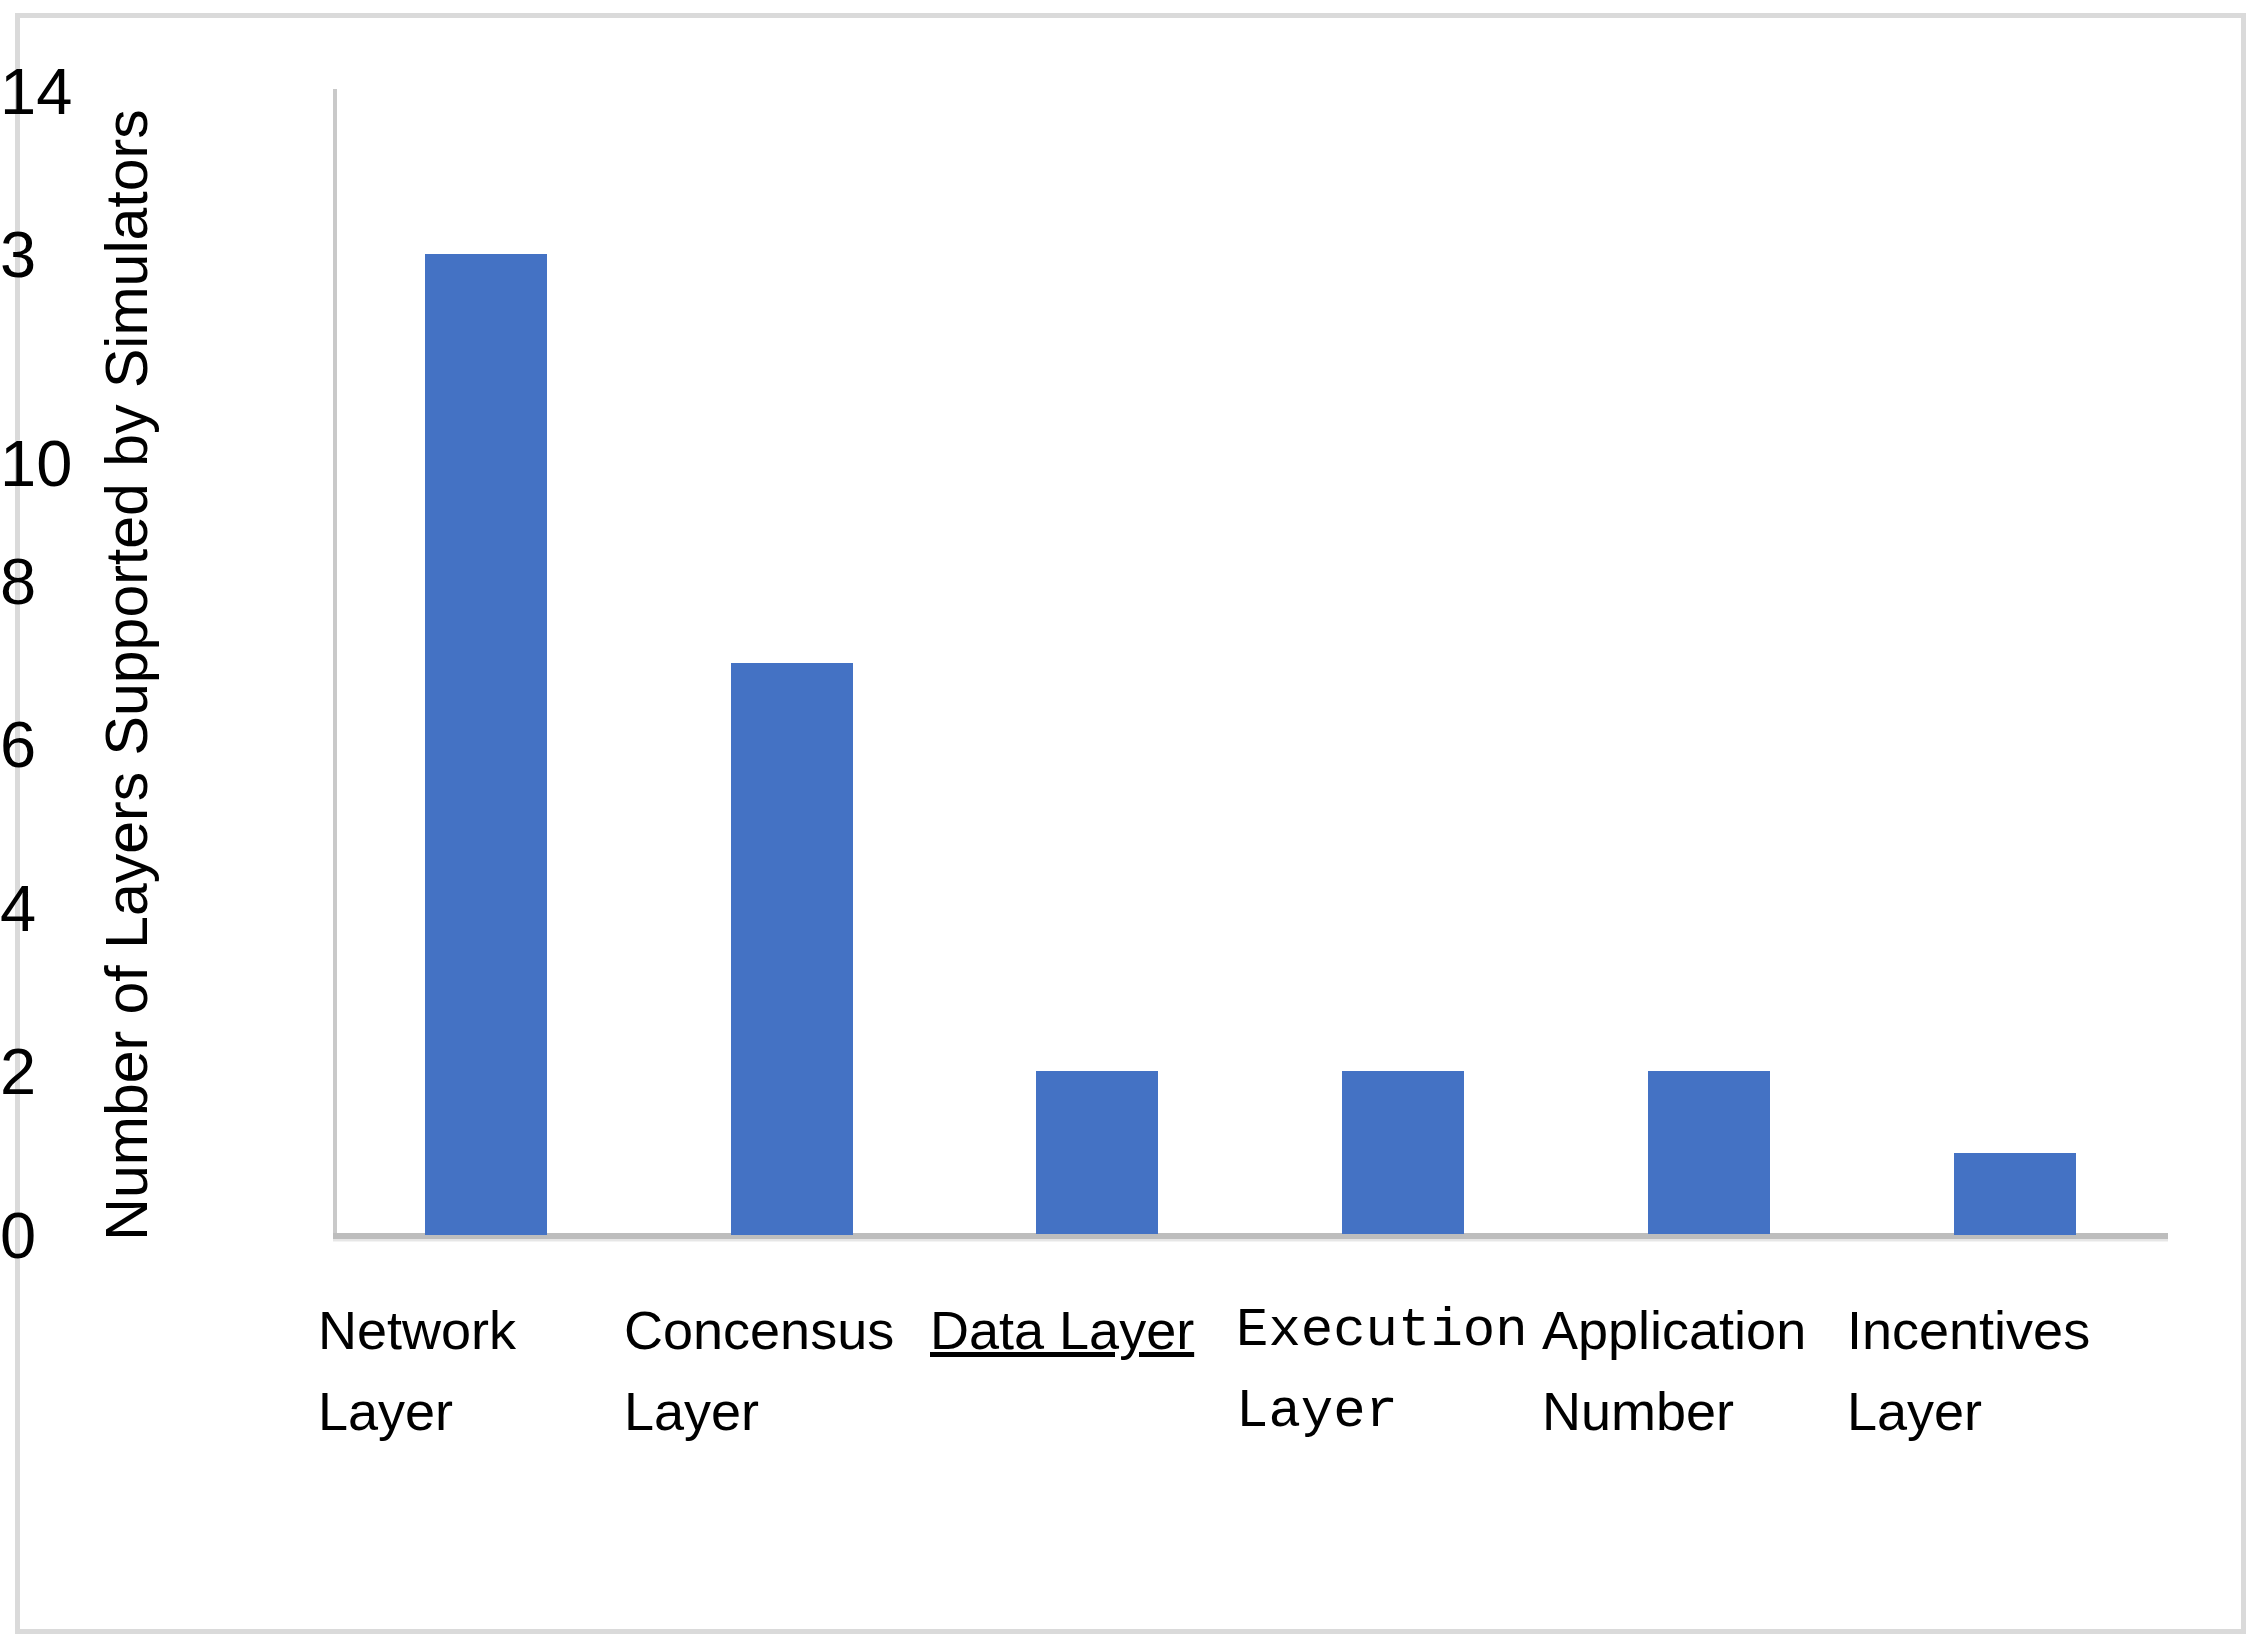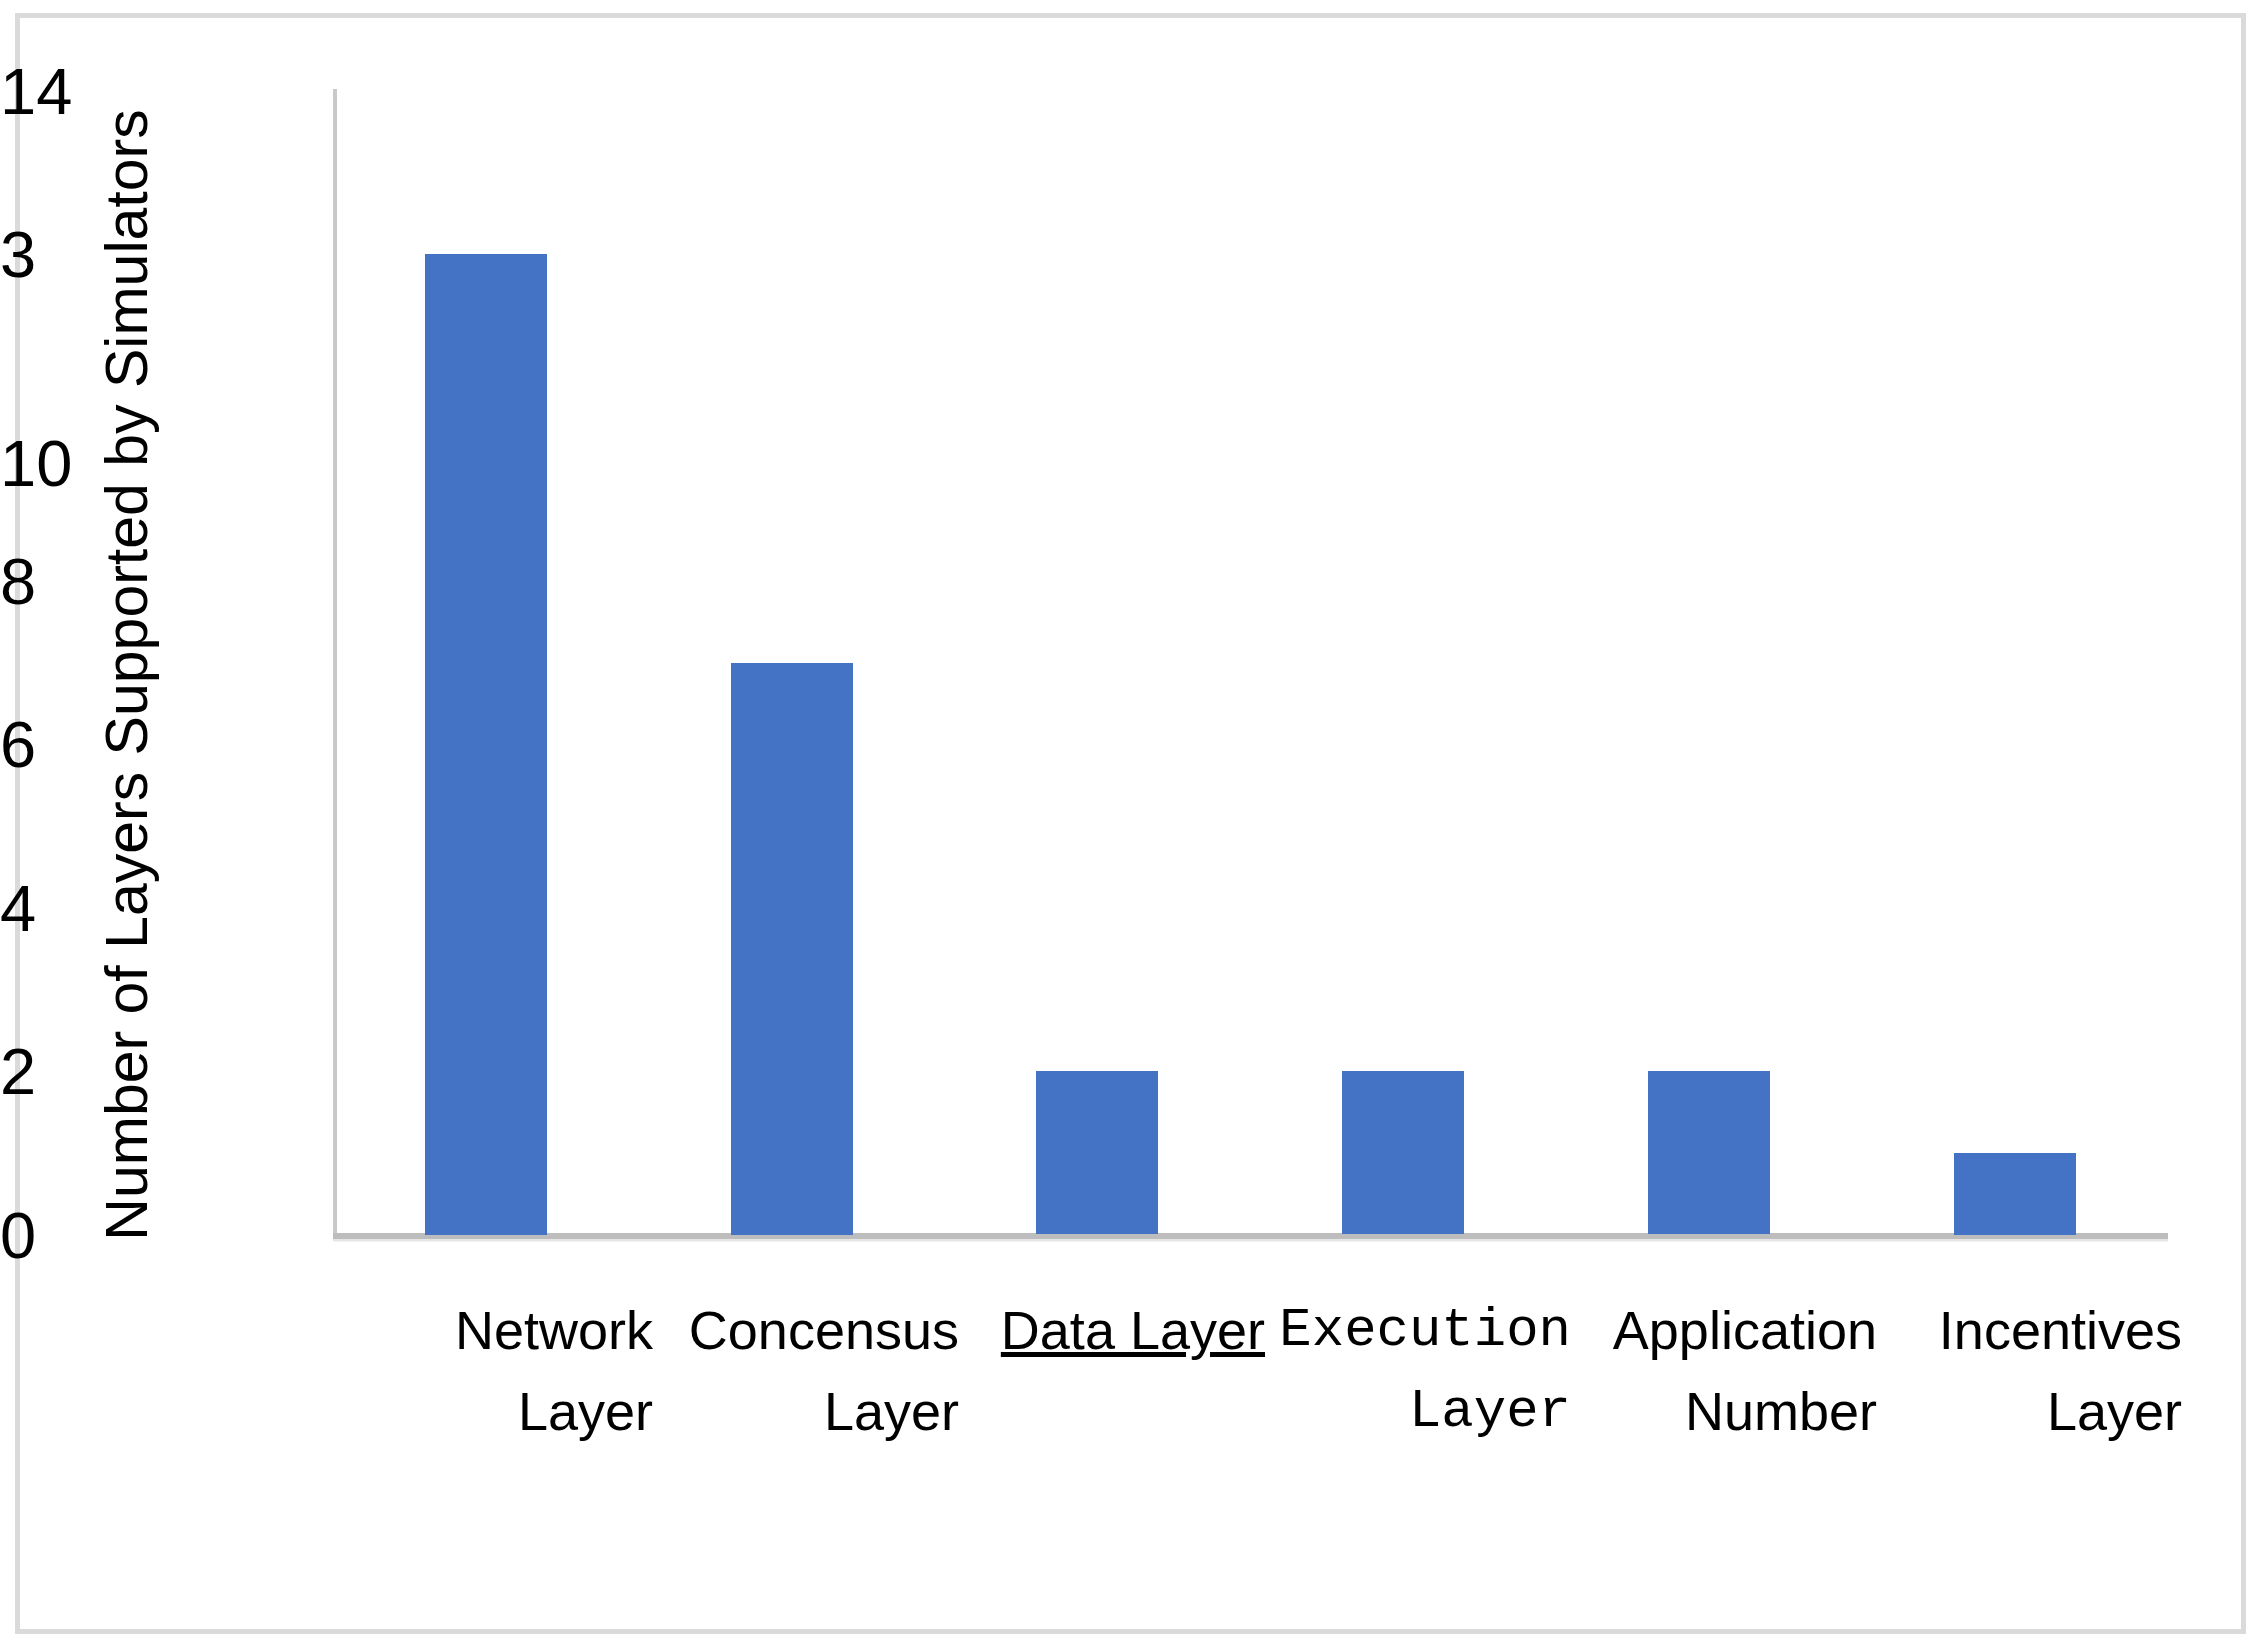--- a/index.html
+++ b/index.html
@@ -53,21 +53,21 @@
     text-align: left;
     font-size: 65px;
     line-height: 1;
     transform: translateY(-50%);
     white-space: nowrap;
   }
   .cat {
     position: absolute;
     top: 1290px;
     width: 335px;
-    text-align: right;
+    text-align: left;
     font-size: 54px;
     line-height: 1.5;
     white-space: pre-line;
   }
   .x-title {
     position: absolute;
     left: 333px;
     top: 1466px;
     width: 1835px;
     text-align: center;

